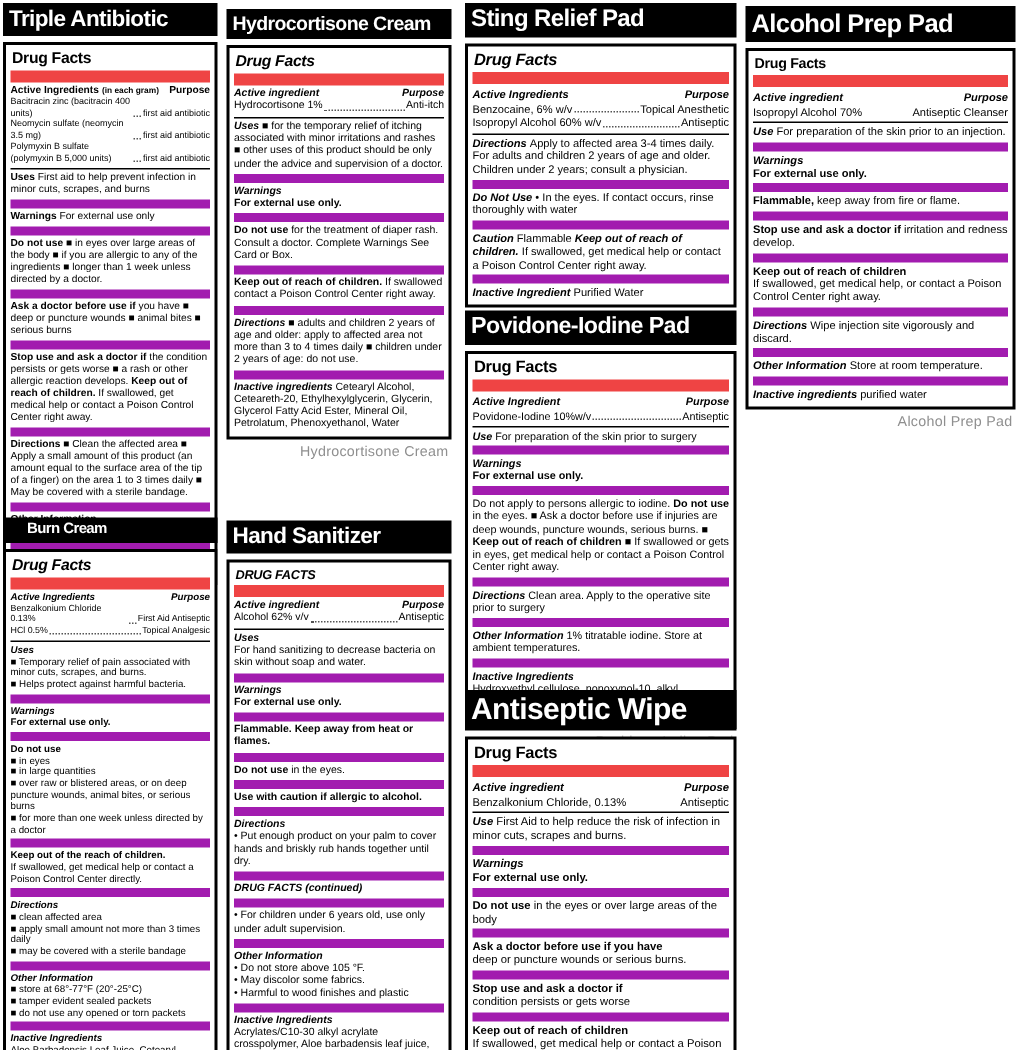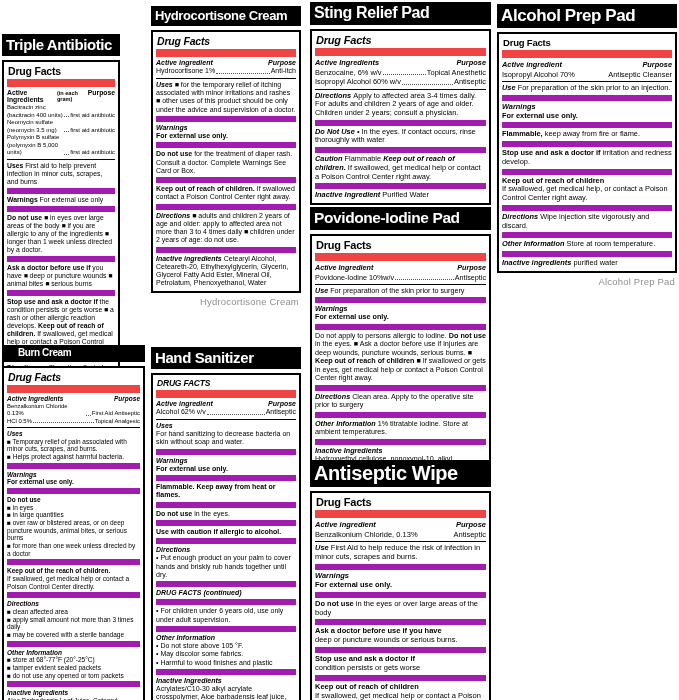--- a/index.html
+++ b/index.html
@@ -44,21 +44,21 @@
   .sec + .sec { border-top: 6px solid #a21caf; }
   .b { font-weight: bold; }
   .i { font-style: italic; }
 
   .caption {
     color: #8f8f8f; text-align: right; margin-top: 3px;
     font-size: 9.5px; padding-right: 2px; letter-spacing: 0.2px;
   }
 
   
-  .triple-antibiotic   { left: 2px;   top: 2px;   width: 118px; margin-top: 32px; }
+  .triple-antibiotic   { left: 2px;   top: 2px;   width: 143px; }
   .hydrocortisone-cream{ left: 151px; top: 6px;   width: 150px; }
   .sting-relief-pad    { left: 310px; top: 2px;   width: 181px; }
   .alcohol-prep-pad    { left: 497px; top: 4px;   width: 180px; }
   .povidone-iodine-pad { left: 310px; top: 207px; width: 181px; }
   .antiseptic-wipe     { left: 310px; top: 460px; width: 181px; }
   .burn-cream          { left: 2px;   top: 345px; width: 143px; }
   .hand-sanitizer      { left: 151px; top: 347px; width: 150px; }
 
   .triple-antibiotic .panel-title    { font-size: 15px; }
   .hydrocortisone-cream .panel-title { font-size: 13px; }

